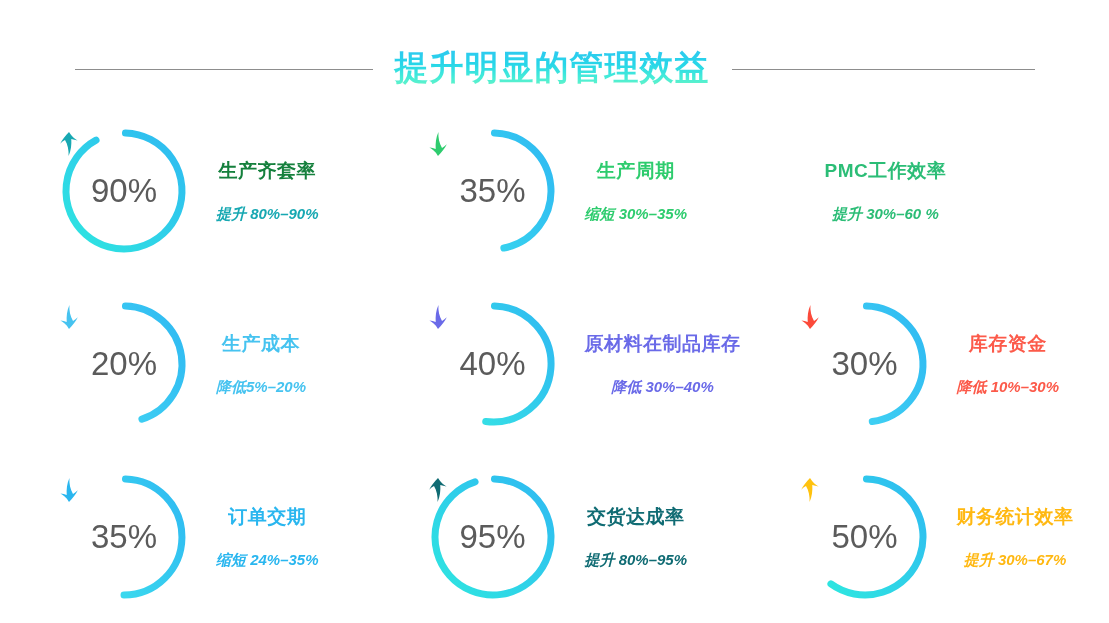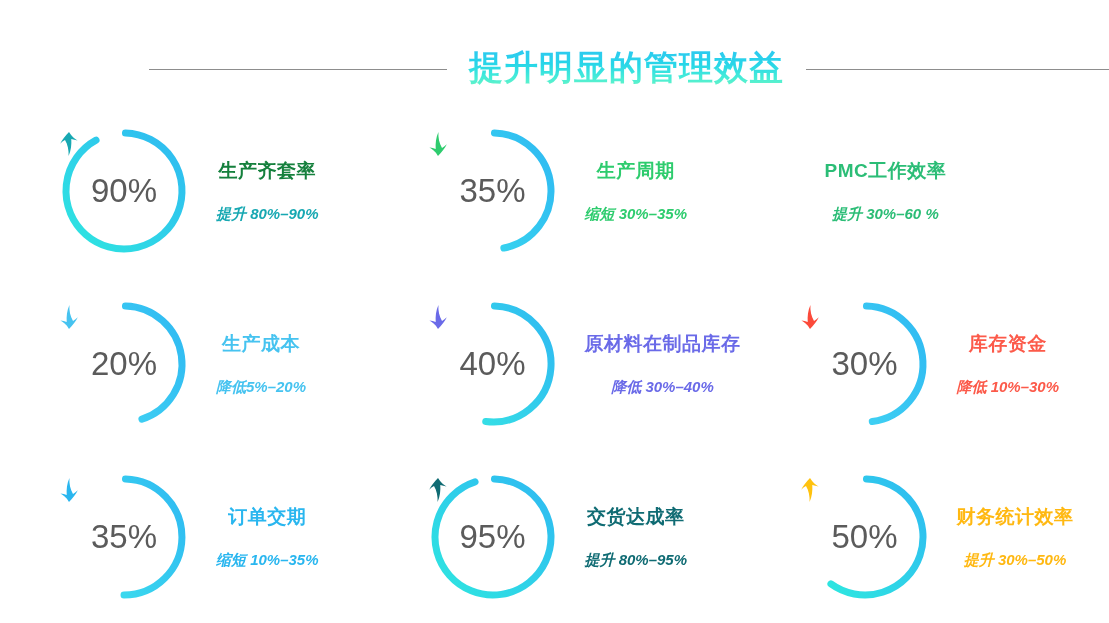--- a/index.html
+++ b/index.html
@@ -17,21 +17,21 @@
 
   
   .header {
     position: absolute;
     top: 38px;
     left: 0;
     width: 1109px;
     height: 62px;
     display: flex;
     align-items: center;
-    justify-content: flex-end;
+    justify-content: center;
     gap: 18px;
   }
   .rule {
     height: 1px;
     background: #8d8d8d;
     flex: 0 0 auto;
   }
   .rule-left  { width: 298px; }
   .rule-right { width: 303px; }
 
@@ -271,21 +271,21 @@
         </svg>
         <div class="ring-center">
           <div class="pct">35%</div>
           <svg class="arrow" viewBox="0 0 22 26">
             <path d="M11 25 C8.4 20.4 4.8 17.8 2.4 16.6 C4.6 16.9 6.8 17.4 8.7 18.0 C8.4 12.6 8.9 6.4 11.4 1 C11.1 6.8 12.3 12.4 15.0 17.0 C16.6 16.1 18.4 14.8 19.8 13.3 C18.0 17.0 14.4 21.4 11 25 Z" fill="#29b6ef"></path>
           </svg>
         </div>
       </div>
       <div class="texts">
         <div class="kpi-label" style="color: rgb(41, 182, 239);">订单交期</div>
-        <div class="kpi-sub" style="color: rgb(41, 182, 239);">缩短 10%–35%</div>
+        <div class="kpi-sub" style="color: rgb(41, 182, 239);">缩短 24%–35%</div>
       </div>
     </div>
     <div class="cell">
       <div class="ring-wrap">
         <svg viewBox="0 0 132 132" width="132" height="132">
           <defs>
             <linearGradient id="g7" x1="1" y1="0" x2="0" y2="1">
               <stop offset="0%" stop-color="#2fb9f2"></stop>
               <stop offset="100%" stop-color="#2ee6e0"></stop>
             </linearGradient>
@@ -317,16 +317,16 @@
         </svg>
         <div class="ring-center">
           <div class="pct">50%</div>
           <svg class="arrow" viewBox="0 0 22 26">
             <path d="M11 1 C13.6 5.6 17.2 8.2 19.6 9.4 C17.4 9.1 15.2 8.6 13.3 8.0 C13.6 13.4 13.1 19.6 10.6 25 C10.9 19.2 9.7 13.6 7.0 9.0 C5.4 9.9 3.6 11.2 2.2 12.7 C4.0 9.0 7.6 4.6 11 1 Z" fill="#ffc20e"></path>
           </svg>
         </div>
       </div>
       <div class="texts">
         <div class="kpi-label" style="color: rgb(255, 184, 17);">财务统计效率</div>
-        <div class="kpi-sub" style="color: rgb(255, 184, 17);">提升 30%–50%</div>
+        <div class="kpi-sub" style="color: rgb(255, 184, 17);">提升 30%–67%</div>
       </div>
     </div>
   </div>
 
 </body></html>

